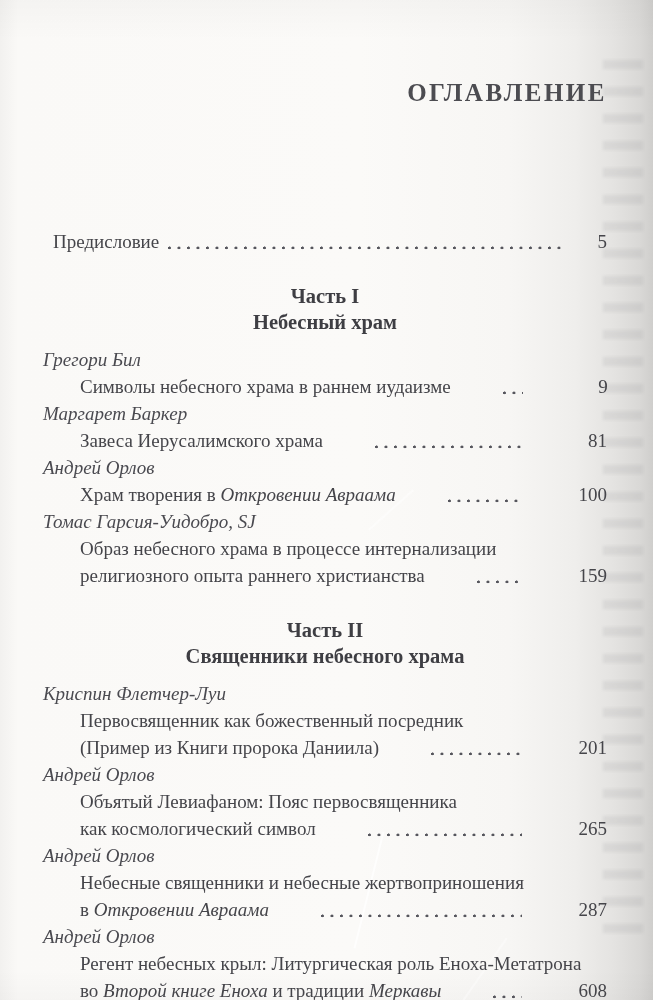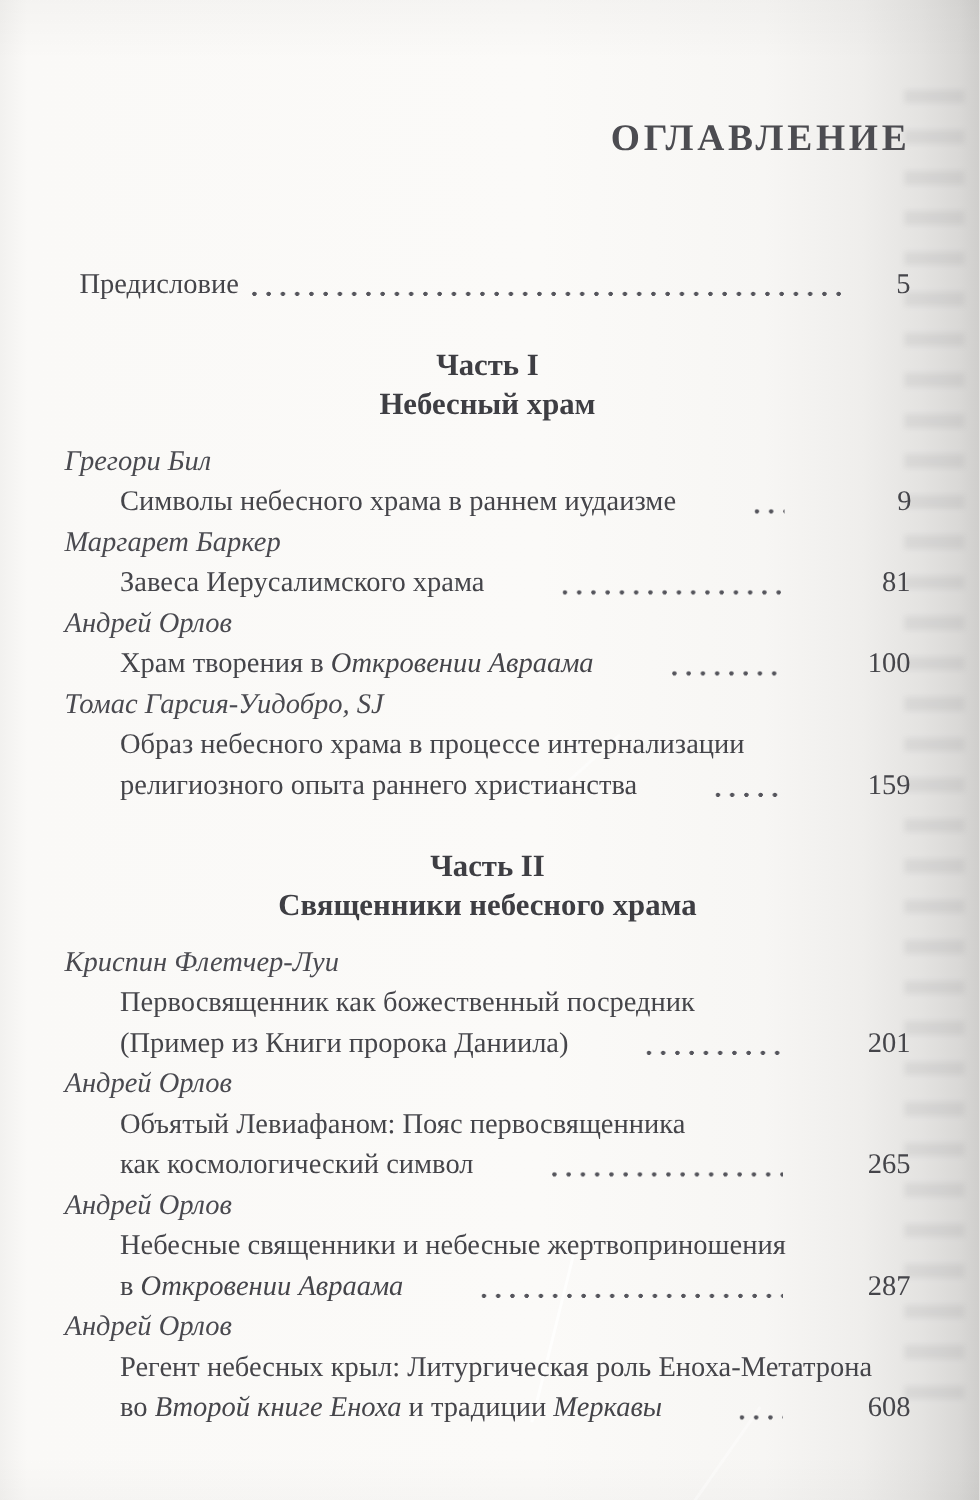--- a/index.html
+++ b/index.html
@@ -43,21 +43,21 @@
   }
   .doc-title {
     margin-top: 78px;
     text-align: right;
     font-size: 25px;
     line-height: 30px;
     letter-spacing: 2.5px;
     font-weight: 600;
     color: #4c4c51;
   }
-  .preface-row { margin-top: 68px; padding-left: 10px; }
+  .preface-row { margin-top: 120px; padding-left: 10px; }
 
   .part-heading {
     margin-top: 28px; margin-bottom: 11px;
     text-align: center;
     font-weight: 700;
     font-size: 20.5px;
     line-height: 26px;
     color: #3e3e43;
   }
   .entry .author { font-style: italic; color: #4a4a50; }

